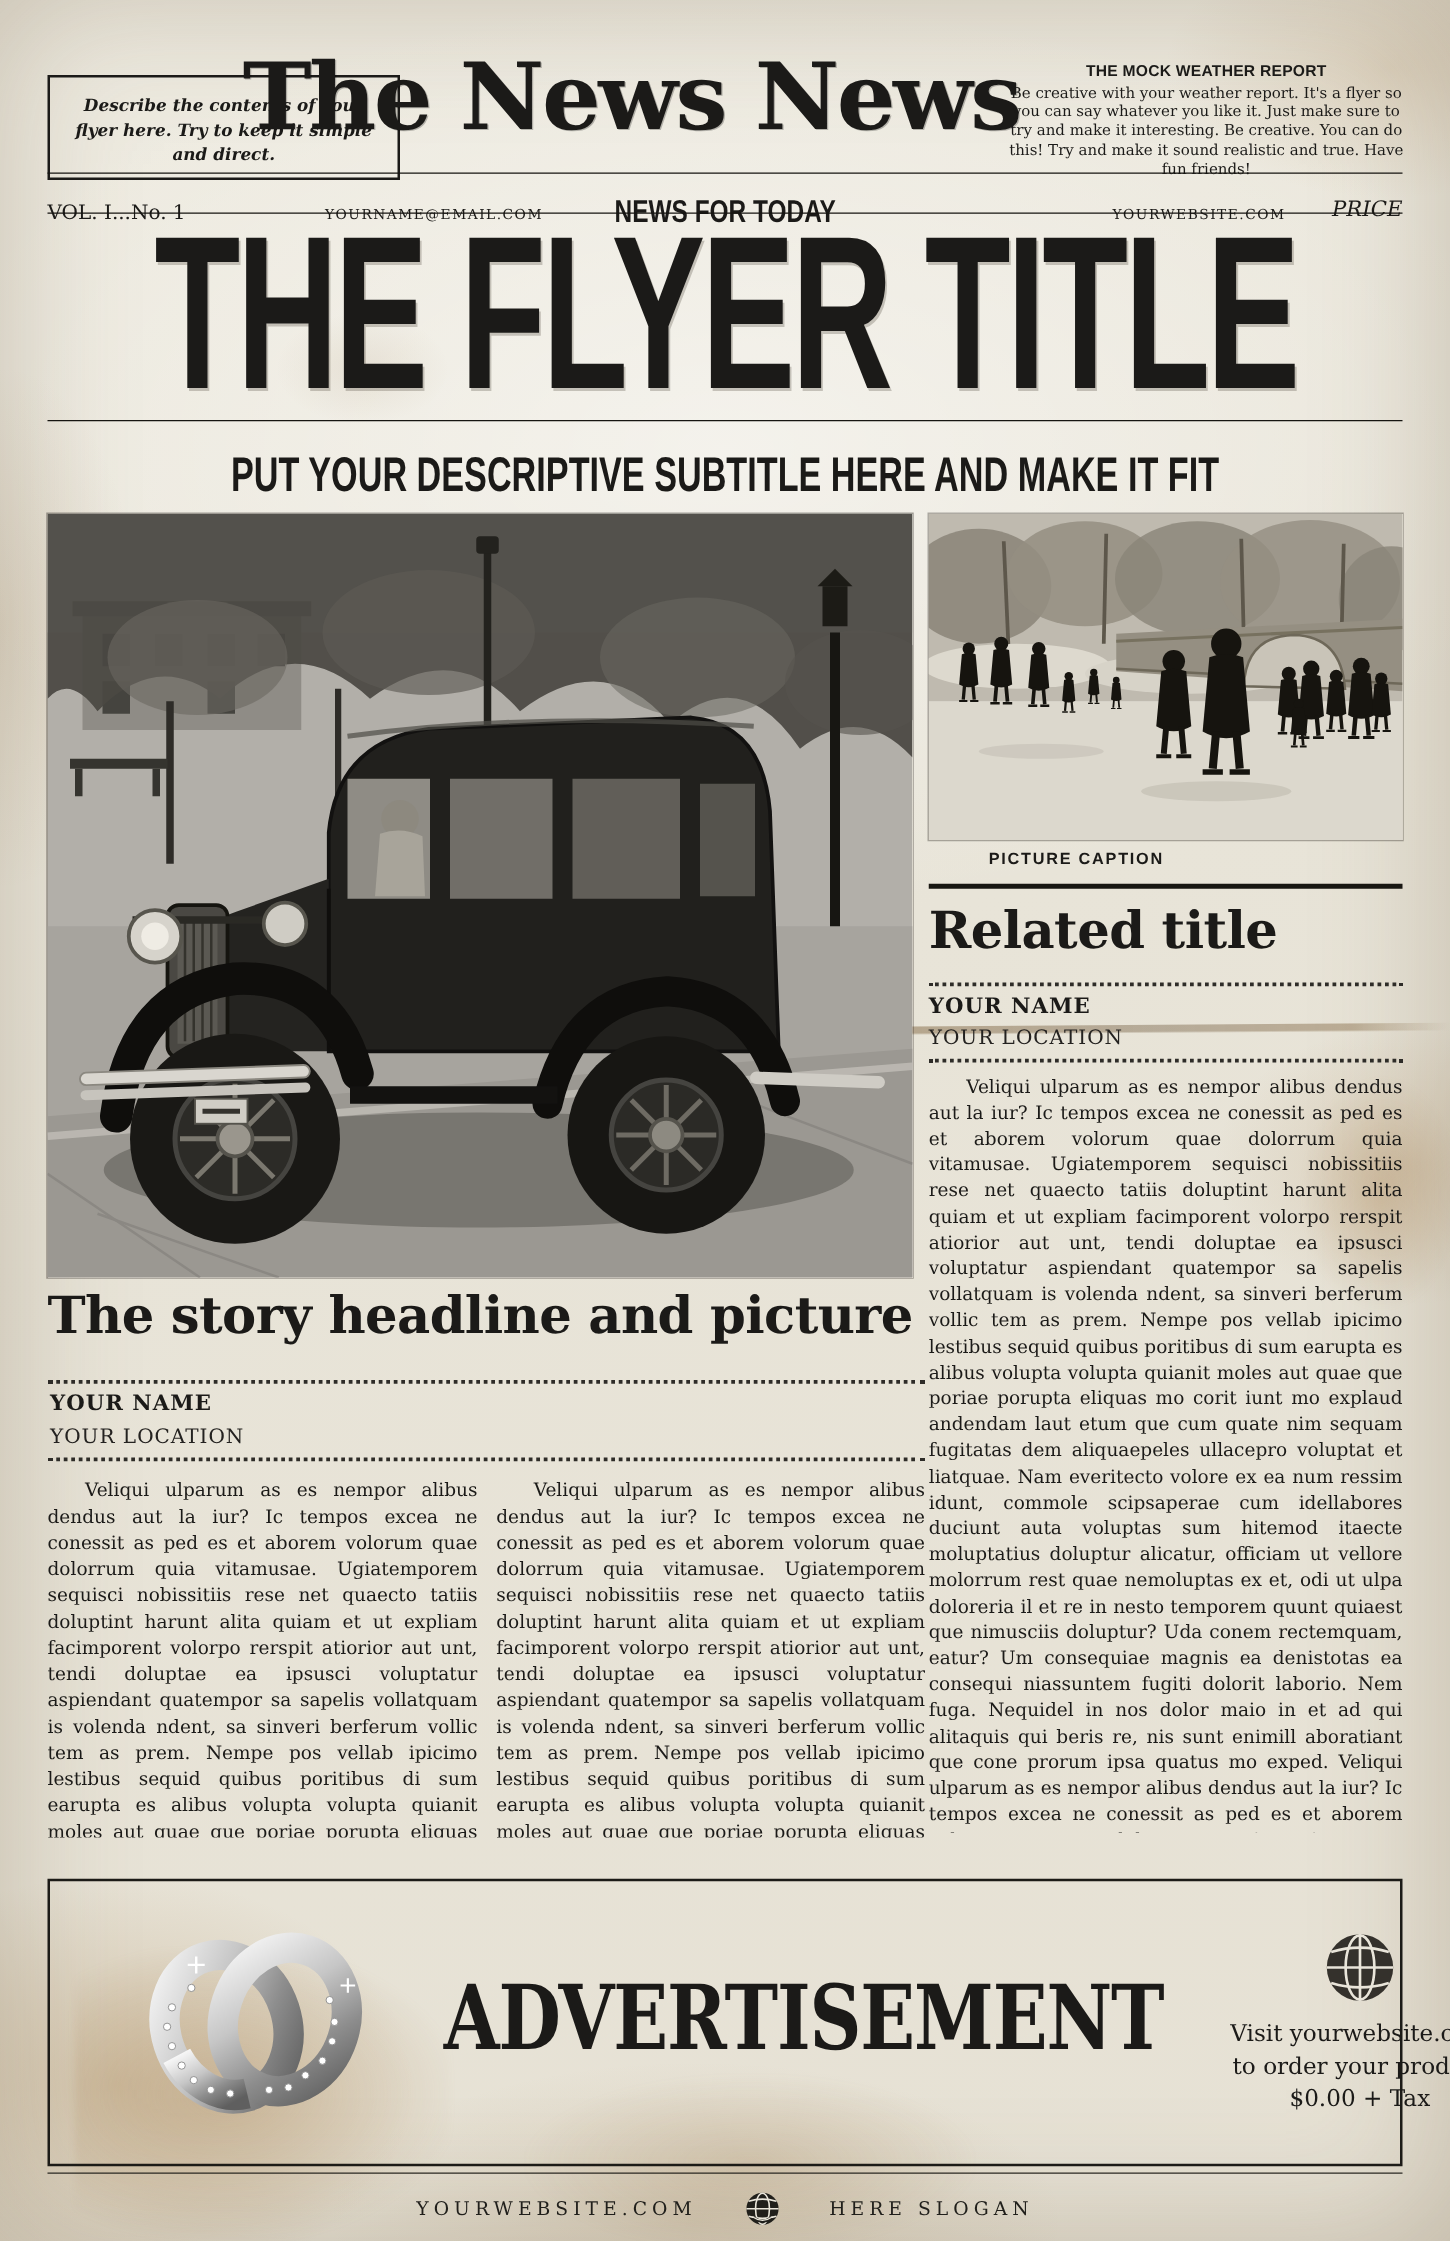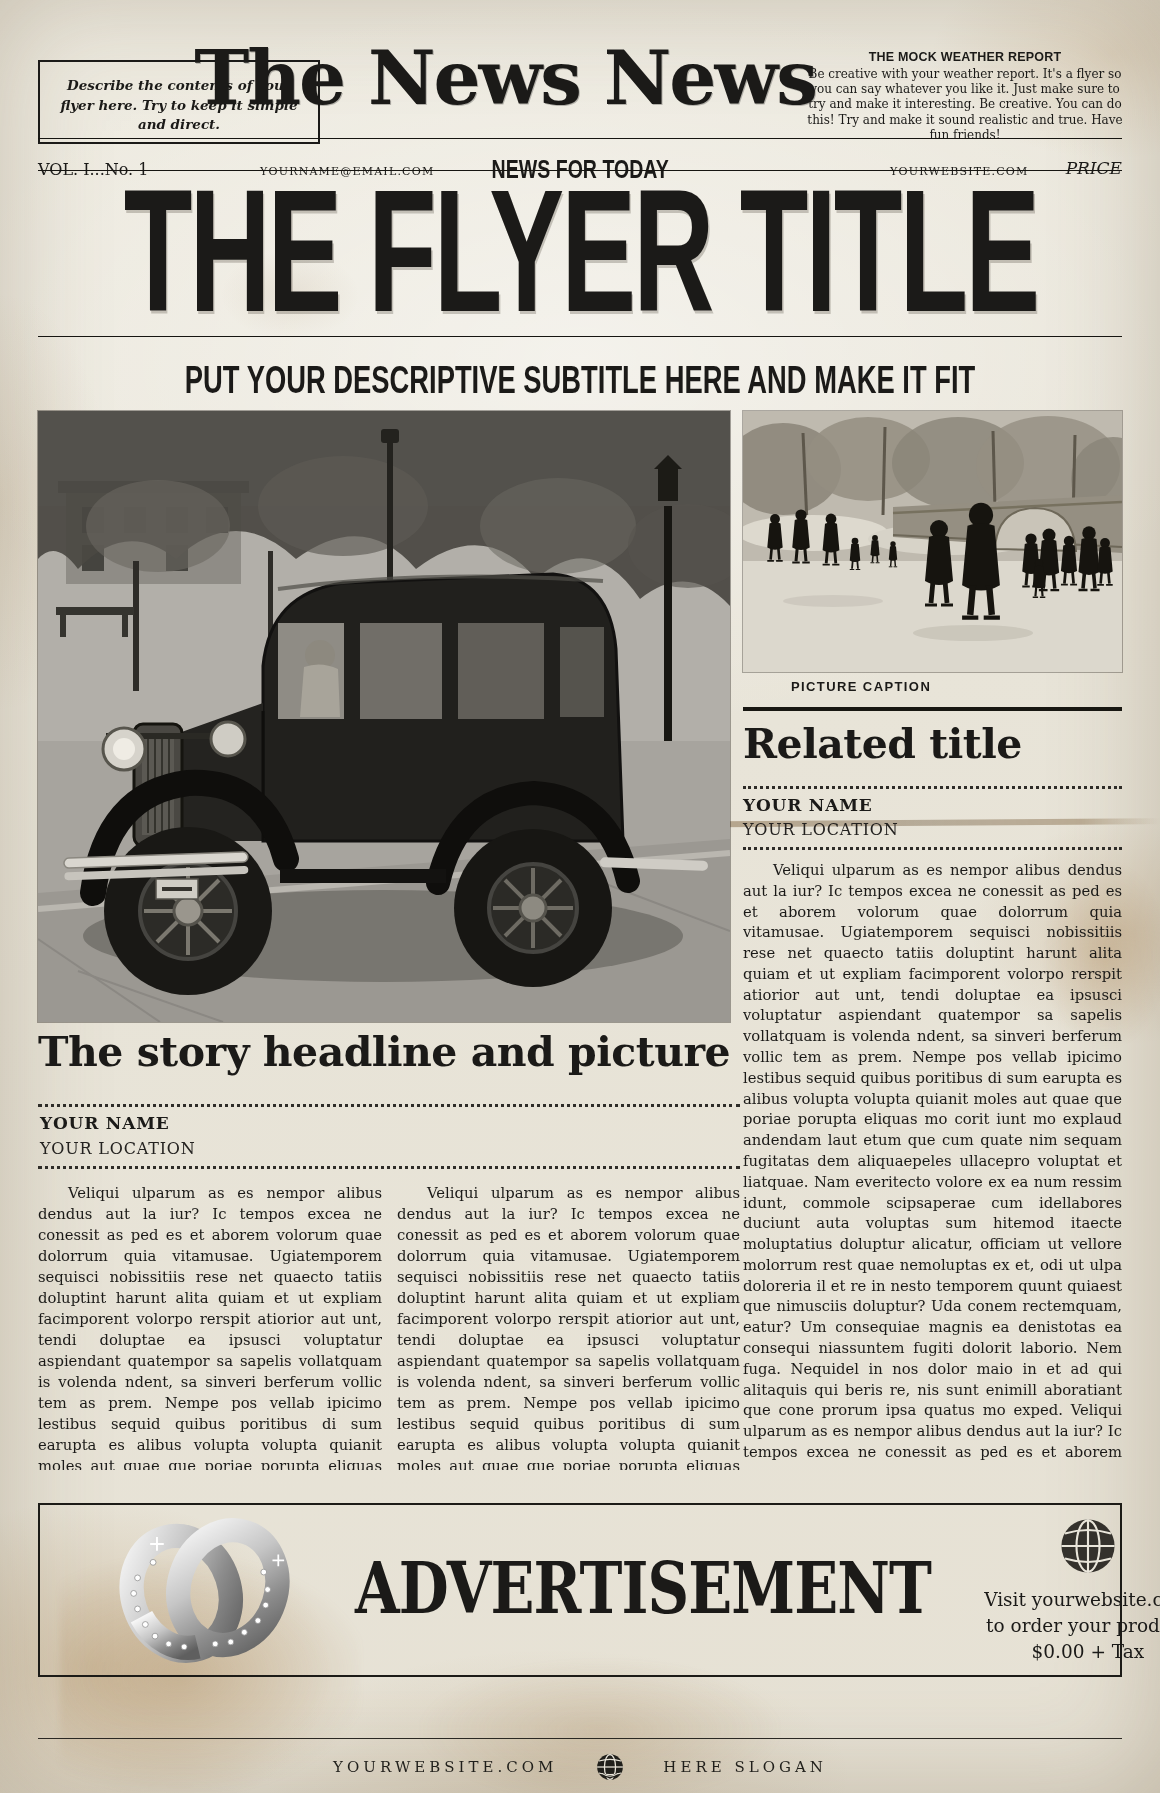--- a/index.html
+++ b/index.html
@@ -79,21 +79,21 @@
   .dotted.m1{left:38px;top:1104px;width:702px;}
   .byline-name.m{position:absolute;left:40px;top:1113px;}
   .byline-loc.m{position:absolute;left:40px;top:1139px;}
   .dotted.m2{left:38px;top:1166px;width:702px;}
   .story-col{position:absolute;top:1182px;height:288px;overflow:hidden;
     font:14.8px/1.42 "DejaVu Serif",serif;text-align:justify;text-indent:30px;}
   .story-col.c1{left:38px;width:344px;}
   .story-col.c2{left:397px;width:343px;}
 
   
-  .adbox{position:absolute;left:38px;top:1503px;width:1084px;height:174px;border:2.5px solid #1c1b17;box-sizing:border-box;
+  .adbox{position:absolute;left:38px;top:1503px;width:1084px;height:230px;border:2.5px solid #1c1b17;box-sizing:border-box;
     display:flex;align-items:center;}
   .ad-rings{margin-left:48px;flex:0 0 auto;}
   .ad-center{flex:1 1 auto;text-align:center;margin-top:-4px;}
   .ad-title{font:700 64px/1 "DejaVu Serif",serif;letter-spacing:-1px;display:inline-block;transform:scale(.9,1.12);white-space:nowrap;}
   .ad-sub{font:italic 45px/1.1 "DejaVu Serif",serif;margin-top:2px;}
   .ad-right{flex:0 0 250px;text-align:center;margin-right:30px;}
   .ad-right .gwrap{margin-bottom:6px;}
   .ad-cta{font:18.5px/1.4 "DejaVu Serif",serif;}
 
   

